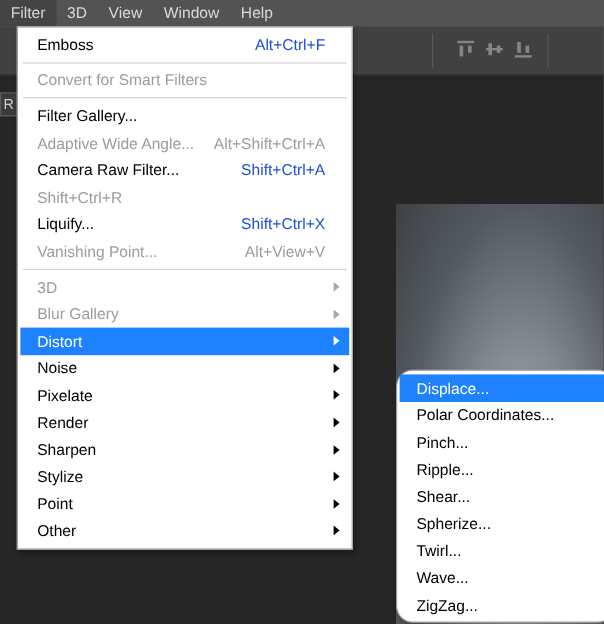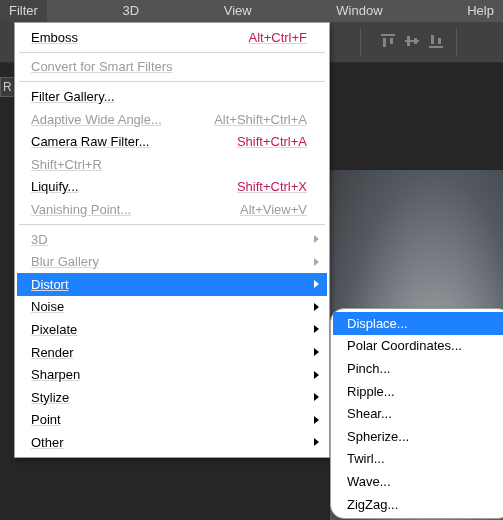--- a/index.html
+++ b/index.html
@@ -17,21 +17,20 @@
 
   
   .menubar {
     position: absolute;
     left: 0; top: 0; right: 0;
     height: 22px;
     background: #535353;
     display: flex;
     align-items: stretch;
     z-index: 5;
-    justify-content: space-between;
   }
   .menubar .menu-item {
     padding: 0 9px;
     line-height: 22px;
     color: #d8d8d8;
     cursor: default;
   }
   .menubar .menu-item.active {
     background: #444444;
   }
@@ -95,40 +94,39 @@
     background: #ffffff;
     border: 1px solid #9f9f9f;
     box-shadow: 2px 3px 5px rgba(0,0,0,0.35);
     padding: 3px 2px;
     z-index: 10;
     box-sizing: border-box;
   }
   .dropdown.main {
     left: 14px;
     top: 22px;
-    width: 316px;
-    text-decoration: underline;
+    width: 280px;
   }
   .dropdown.sub {
     left: 330px;
     top: 308px;
     width: 182px;
     border-radius: 14px;
   }
 
   .mi {
     display: flex;
     align-items: center;
     height: 22.6px;
     padding: 0 20px 0 14px;
     color: #000;
     position: relative;
   }
   .mi .label { flex: 1; }
-  .mi .shortcut { color: #be185d; }
+  .mi .shortcut { color: #1d4ed8; }
   .mi.disabled .label,
   .mi.disabled .shortcut,
   .mi.disabled .arrow {
     color: #9c9c9c;
   }
   .mi.highlight {
     background: #1e82ff;
   }
   .mi.highlight .label,
   .mi.highlight .shortcut,

